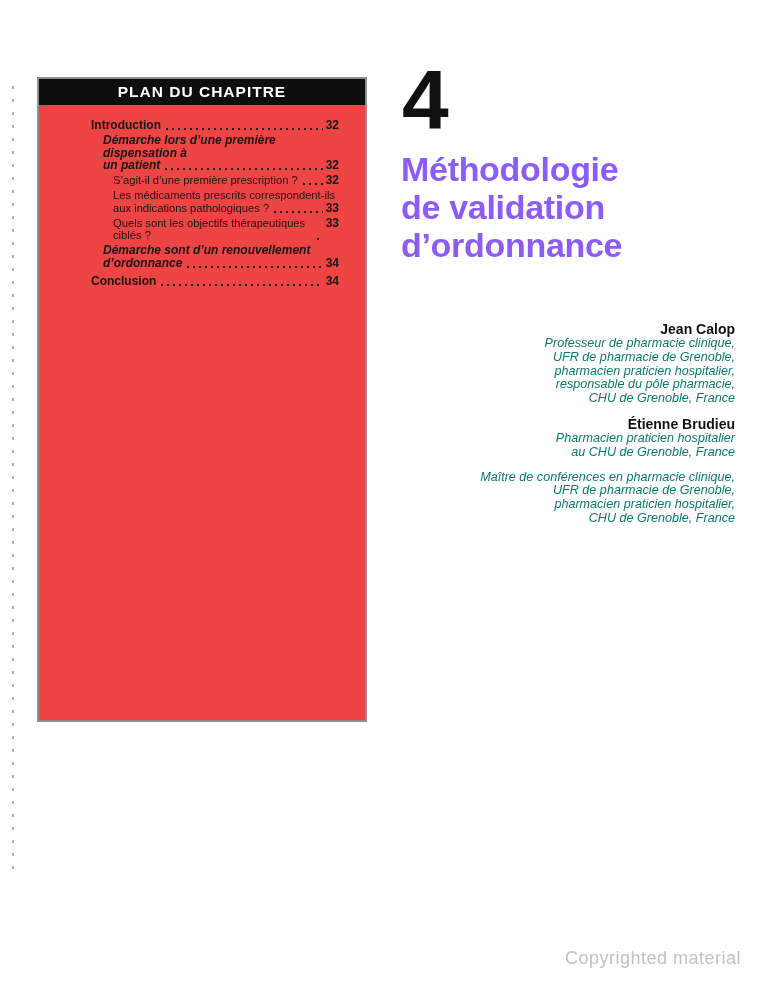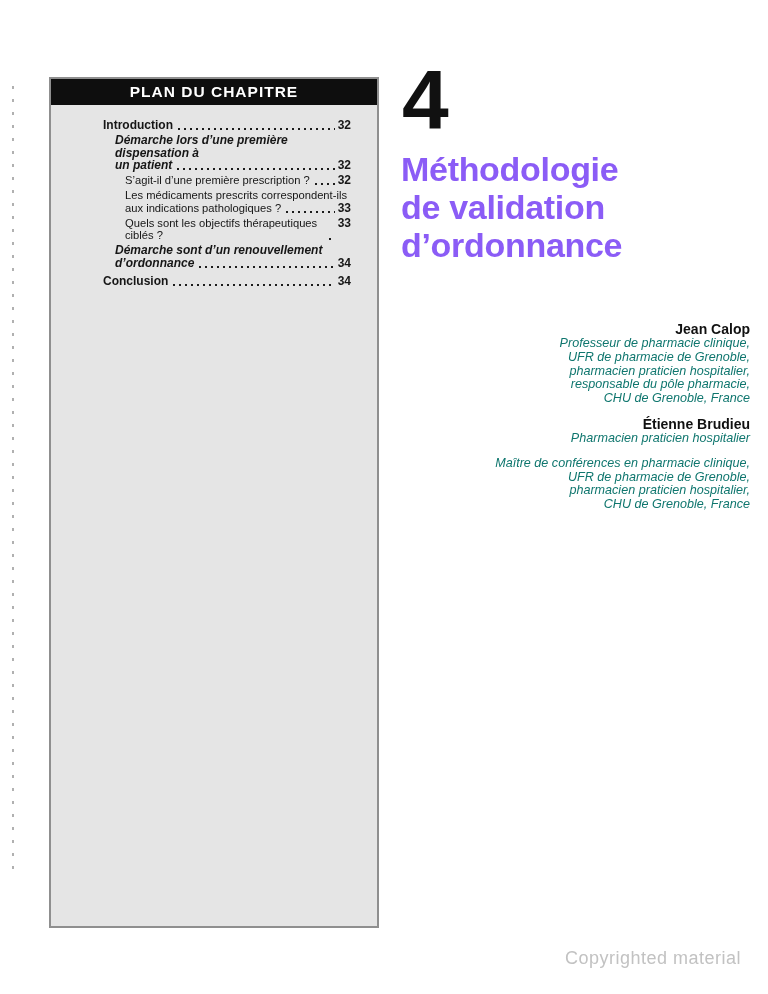--- a/index.html
+++ b/index.html
@@ -23,24 +23,23 @@
     position:absolute;
     left:12px;top:86px;
     width:2px;height:792px;
     background:repeating-linear-gradient(to bottom,#8f8f8f 0 3px,transparent 3px 13px);
     opacity:.7;
   }
   
   .toc-box{
     position:absolute;
     left:37px;top:77px;
-    width:330px;height:851px;
+    width:330px;height:645px;
     border:2px solid var(--box-border);
-    background:#e5e5e5;
-    margin-left:12px;
+    background:#ef4444;
   }
   .toc-header{
     height:26px;
     background:var(--plan-header-bg);
     color:var(--plan-header-text);
     display:flex;align-items:center;justify-content:center;
     font-size:15.5px;font-weight:bold;letter-spacing:1px;
   }
   .toc-body{
     padding:14px 26px 0 12px;
@@ -83,21 +82,21 @@
   .chapter-title{
     position:absolute;
     left:401px;top:150px;
     font-size:34px;font-weight:bold;
     line-height:38px;letter-spacing:-0.3px;
     color:#8b5cf6;
   }
   .chapter-title .title-line{display:block;}
   .authors{
     position:absolute;
-    right:18px;top:322px;
+    right:33px;top:322px;
     width:430px;
     text-align:right;
   }
   .author{margin-bottom:11px;}
   .author-name{
     font-size:14px;font-weight:bold;line-height:15px;
     color:#111;
   }
   .author-role{
     font-size:12.6px;font-style:italic;line-height:13.8px;
@@ -197,20 +196,21 @@
         <div class="author-name">Jean Calop</div>
         <div class="author-role">Professeur de pharmacie clinique,</div>
         <div class="author-role">UFR de pharmacie de Grenoble,</div>
         <div class="author-role">pharmacien praticien hospitalier,</div>
         <div class="author-role">responsable du pôle pharmacie,</div>
         <div class="author-role">CHU de Grenoble, France</div>
       </div>
       <div class="author">
         <div class="author-name">Étienne Brudieu</div>
         <div class="author-role">Pharmacien praticien hospitalier</div>
+        <div class="author-role">au CHU de Grenoble, France</div>
       </div>
       <div class="author">
         <div class="author-role">Maître de conférences en pharmacie clinique,</div>
         <div class="author-role">UFR de pharmacie de Grenoble,</div>
         <div class="author-role">pharmacien praticien hospitalier,</div>
         <div class="author-role">CHU de Grenoble, France</div>
       </div>
     </section>
 
   <div class="watermark">Copyrighted material</div>

